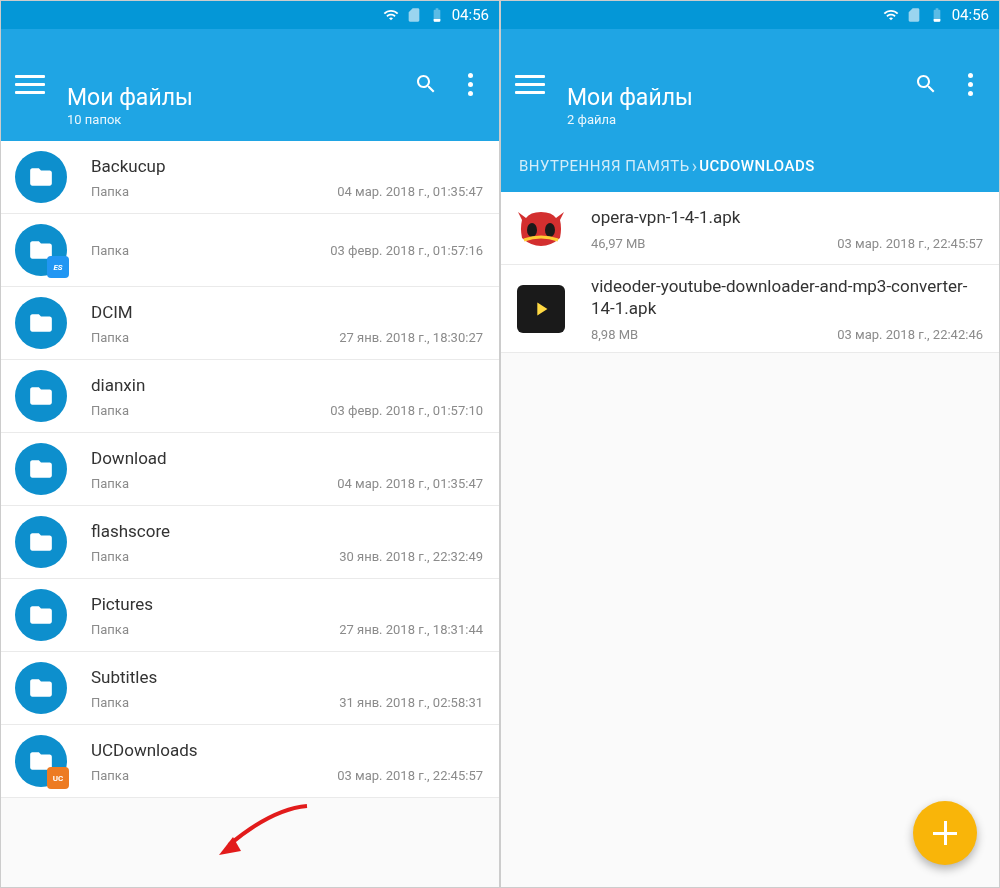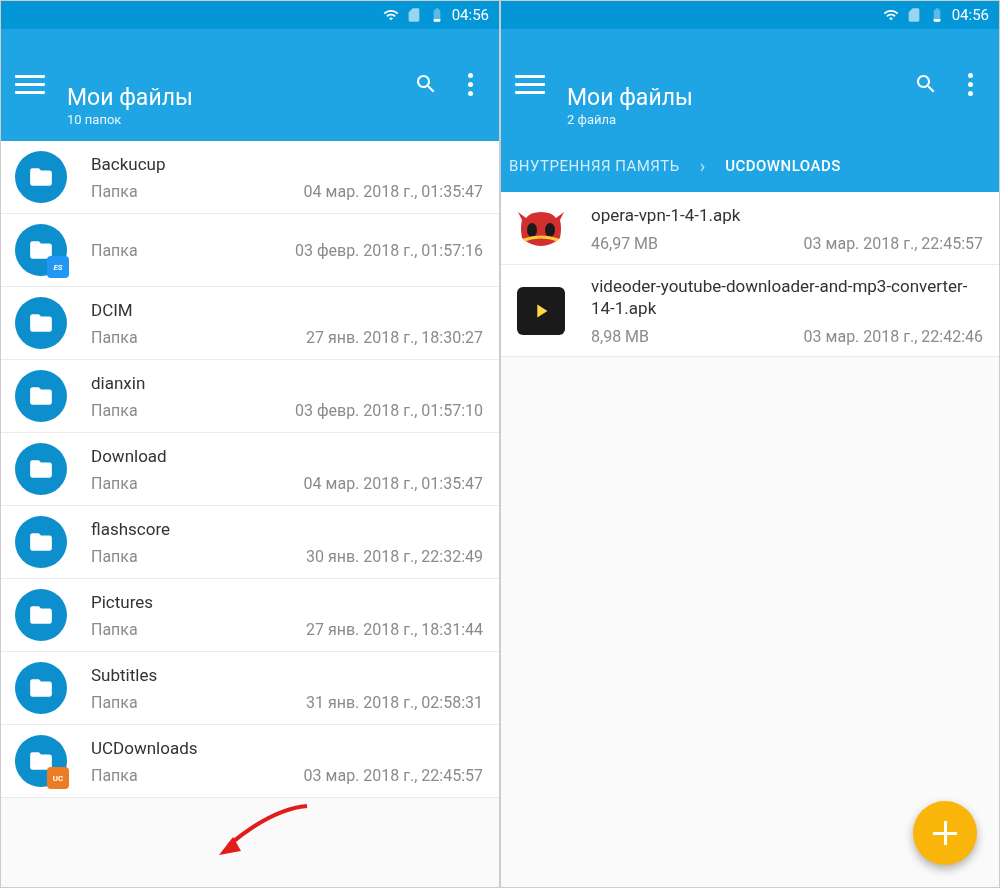--- a/index.html
+++ b/index.html
@@ -10,31 +10,31 @@
 .appbar { background: #1fa5e4; color: #fff; padding: 12px 12px 14px 14px; display: flex; align-items: center; }
 .hamburger { width: 30px; display: flex; flex-direction: column; gap: 5px; margin-right: 22px; cursor: pointer; }
 .hamburger span { height: 3px; background: #fff; border-radius: 1px; }
 .titleblock { flex: 1; }
 .app-title { font-size: 23px; font-weight: 400; line-height: 1.1; margin-top: 44px; }
 .app-sub { font-size: 13px; opacity: .9; margin-top: 2px; }
 .action-icons { display: flex; align-items: center; gap: 30px; margin-right: 14px; }
 .action-icons svg { width: 24px; height: 24px; fill: #fff; cursor: pointer; }
 .dots { display: flex; flex-direction: column; gap: 4px; cursor: pointer; }
 .dots span { width: 5px; height: 5px; background: #fff; border-radius: 50%; }
-.breadcrumb { background: #1fa5e4; color: #fff; padding: 14px 8px 16px; font-size: 15px; display: flex; align-items: center; gap: 20px; }
+.breadcrumb { background: #1fa5e4; color: #fff; padding: 14px 18px 16px; font-size: 15px; display: flex; align-items: center; gap: 2px; }
 .bc-item { opacity: .8; letter-spacing: .5px; }
 .bc-item.active { opacity: 1; font-weight: 500; }
 .bc-sep { opacity: .7; font-size: 18px; }
 .list { background: #fff; }
 .row { display: flex; align-items: center; padding: 10px 16px 10px 14px; border-bottom: 1px solid #eaeaea; cursor: pointer; }
 .row-icon { width: 52px; height: 52px; border-radius: 50%; background: #0d8fcd; display: flex; align-items: center; justify-content: center; margin-right: 24px; position: relative; flex-shrink: 0; }
 .row-icon svg { width: 26px; height: 26px; fill: #fff; }
 .row-text { flex: 1; min-width: 0; }
 .row-name { font-size: 17px; color: #333; margin-bottom: 8px; white-space: nowrap; overflow: hidden; text-overflow: ellipsis; }
-.row-meta { display: flex; justify-content: space-between; font-size: 16px; color: #8b8b8b; }
+.row-meta { display: flex; justify-content: space-between; font-size: 13px; color: #8b8b8b; }
 .badge { position: absolute; bottom: -2px; right: -2px; width: 22px; height: 22px; border-radius: 4px; }
 .badge.es { background: #2196f3; display: flex; align-items: center; justify-content: center; }
 .badge.es::after { content: "ES"; color: #fff; font-size: 8px; font-weight: bold; font-style: italic; }
 .badge.uc { background: #ed7b22; display: flex; align-items: center; justify-content: center; }
 .badge.uc::after { content: "UC"; color: #fff; font-size: 8px; font-weight: bold; }
 .file-icon { width: 52px; height: 52px; margin-right: 24px; display: flex; align-items: center; justify-content: center; flex-shrink: 0; }
 .opera-helmet { width: 50px; height: 40px; }
 .videoder { width: 48px; height: 48px; background: #1a1a1a; border-radius: 6px; display: flex; align-items: center; justify-content: center; }
 .fab { position: absolute; bottom: 22px; right: 22px; width: 64px; height: 64px; border-radius: 50%; background: #f9b509; box-shadow: 0 4px 10px rgba(0,0,0,.3); display: flex; align-items: center; justify-content: center; cursor: pointer; }
 .fab::before, .fab::after { content: ""; position: absolute; background: #fff; }

